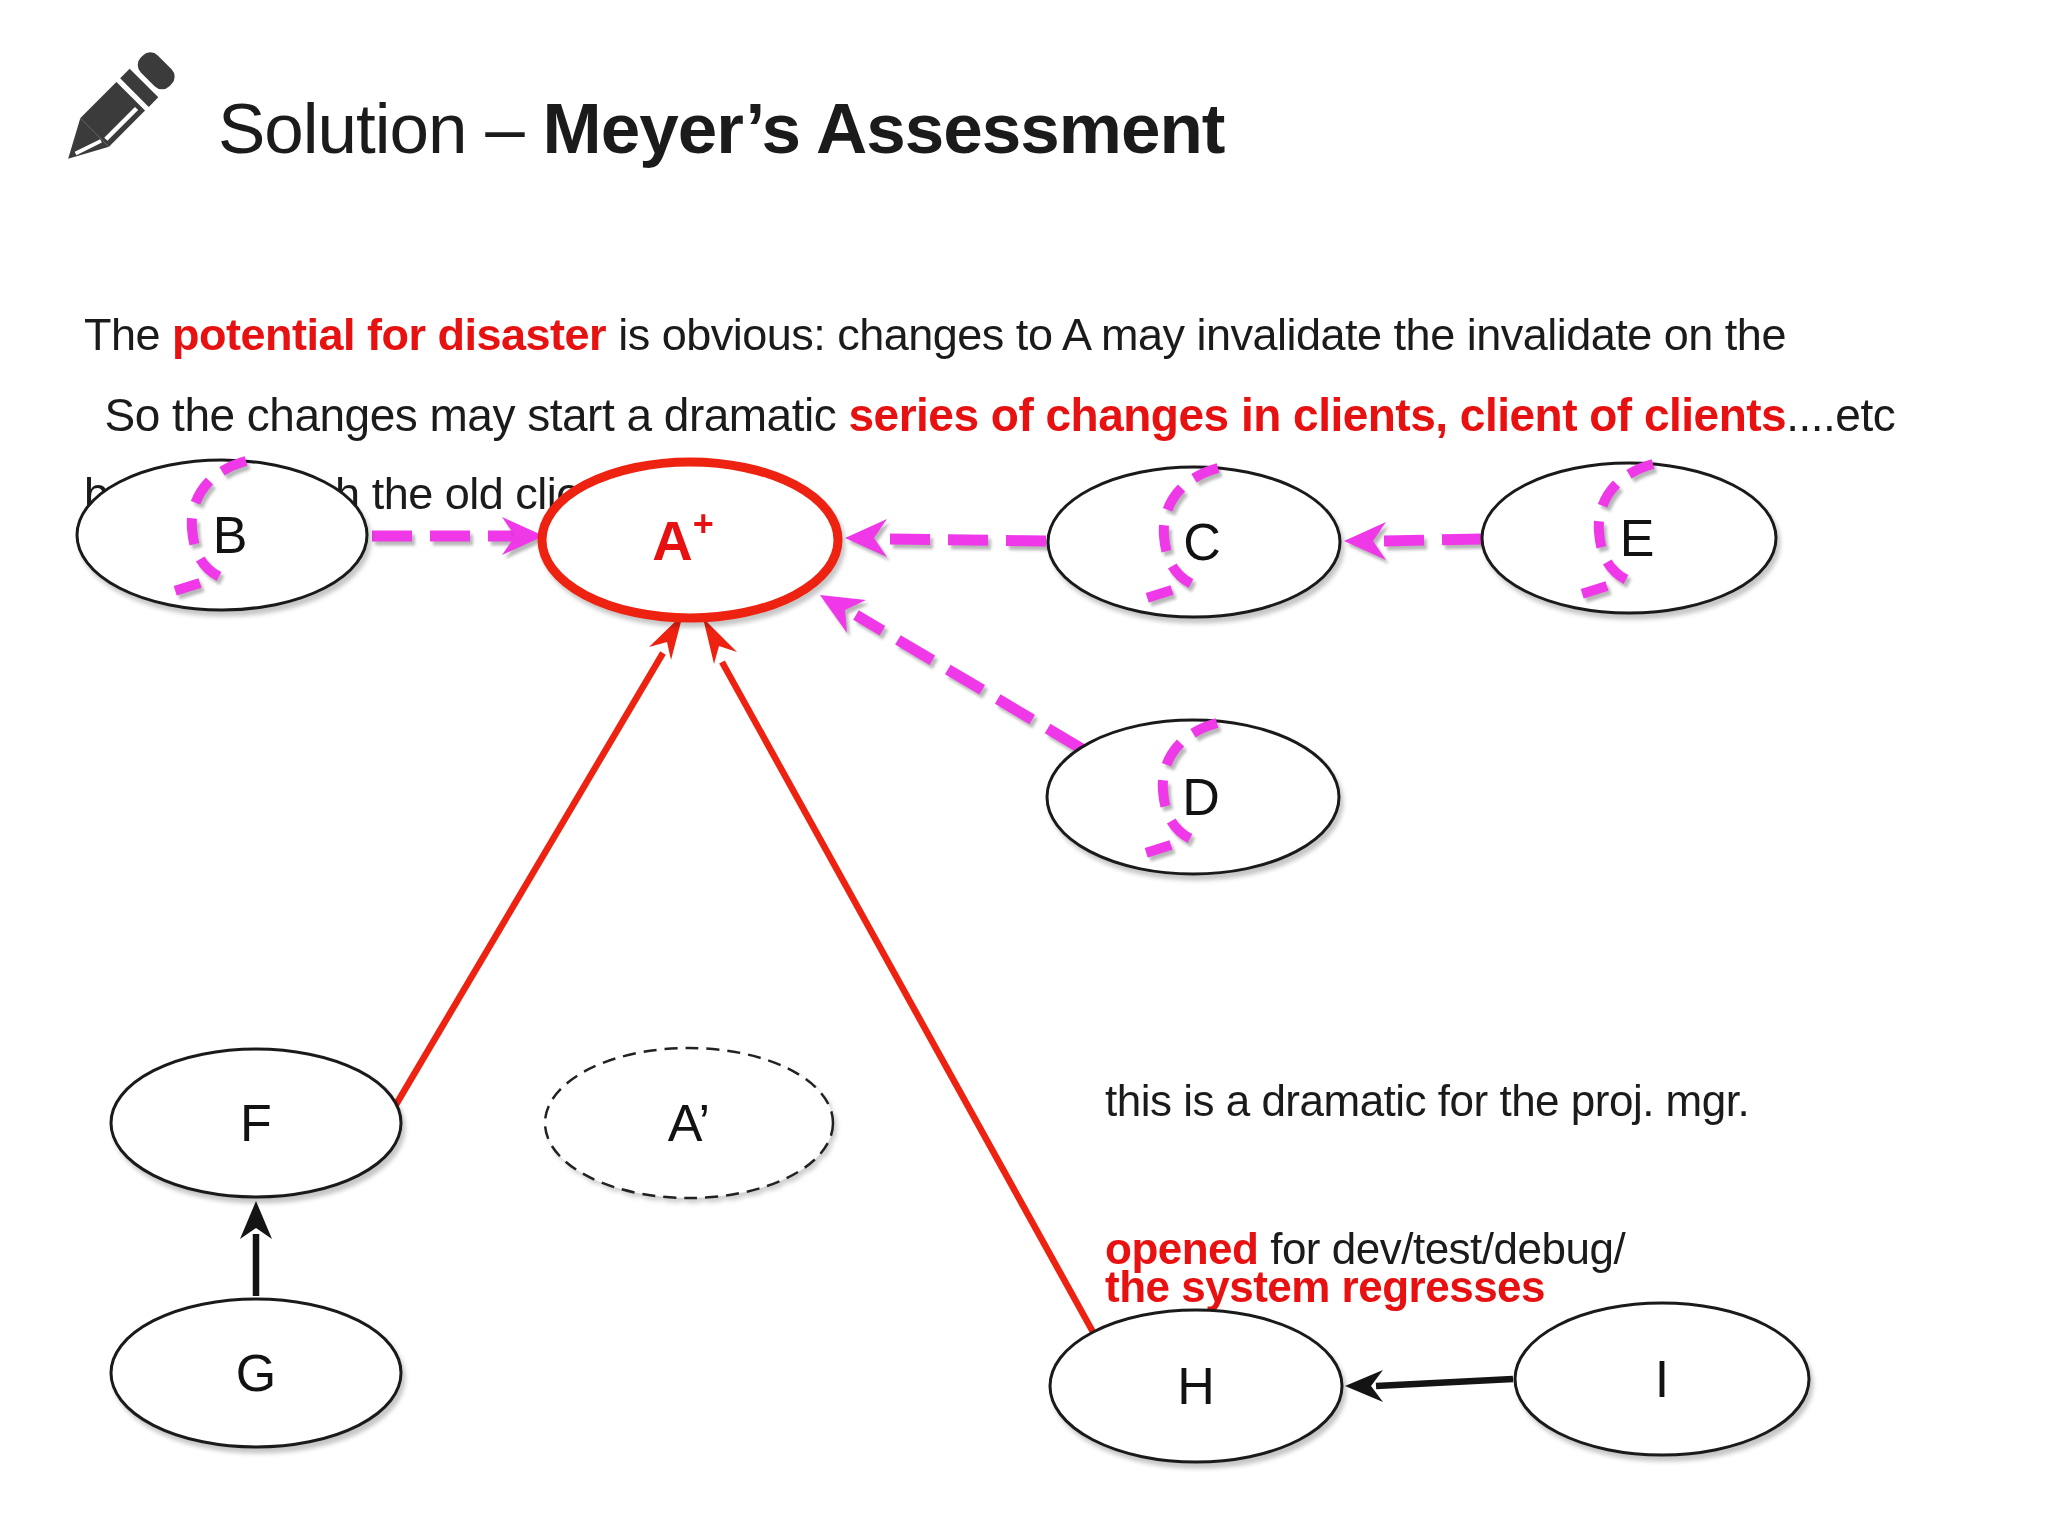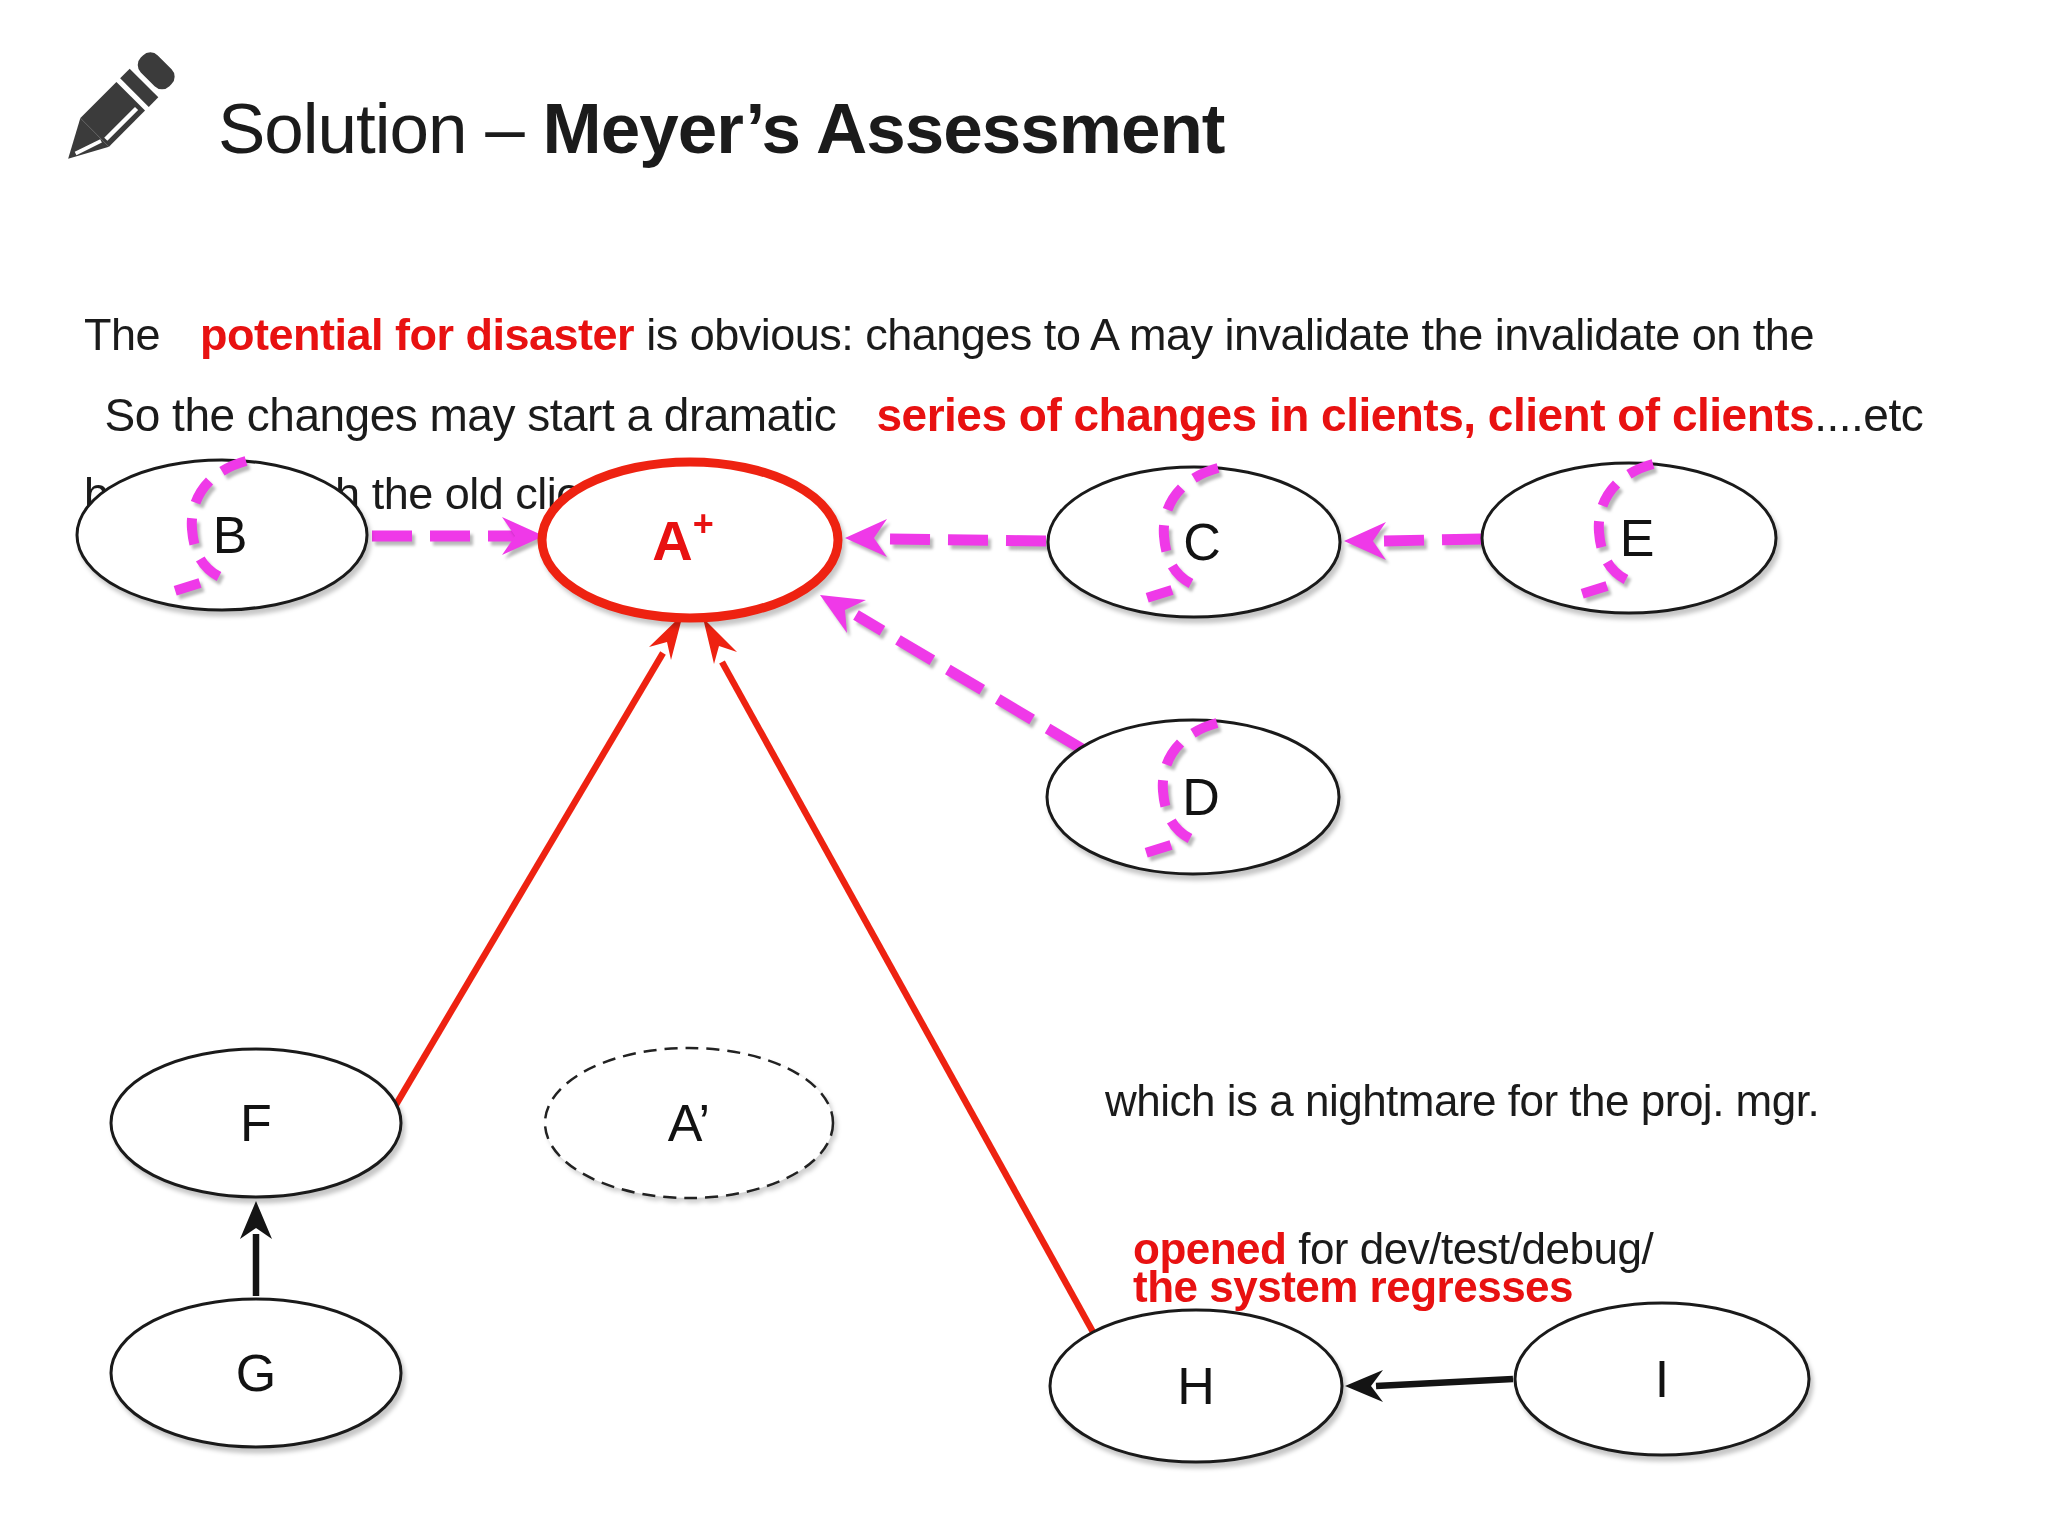--- a/index.html
+++ b/index.html
@@ -3,21 +3,21 @@
 <meta charset="utf-8">
 <style>
   html,body{margin:0;padding:0;background:#ffffff;}
   body{width:2048px;height:1536px;position:relative;overflow:hidden;
        font-family:"Liberation Sans",sans-serif;color:#1b1b1b;}
   .abs{position:absolute;white-space:pre-wrap;}
   .title{left:218px;top:88px;font-size:71px;letter-spacing:-1px;}
   .title .bold{font-weight:700;}
   .p1{left:84px;top:202px;font-size:45px;line-height:53px;letter-spacing:-0.5px;}
   .p2{left:80px;top:336px;font-size:46px;line-height:53px;letter-spacing:-0.5px;}
-  .em{color:#e81111;font-weight:700;margin-left:28px;}
+  .em{color:#e81111;font-weight:700;}
   .note{font-size:44px;line-height:62px;letter-spacing:-0.5px;}
   .note1{left:1105px;top:946px;}
   .note2{left:1105px;top:1096px;line-height:61px;}
   .pencil{position:absolute;left:40px;top:34px;}
   svg.diagram{position:absolute;left:0;top:0;}
   .node{fill:#ffffff;stroke:#1a1a1a;stroke-width:3;filter:drop-shadow(3px 5px 2px rgba(0,0,0,0.22));}
   .node.red-node{stroke:#ee2211;stroke-width:9;}
   .node.ghost{stroke:#222222;stroke-width:2.5;stroke-dasharray:13 8;filter:drop-shadow(3px 4px 2px rgba(0,0,0,0.18));}
   .mark{fill:none;stroke:#ef39e8;stroke-width:10;stroke-dasharray:26 16;filter:drop-shadow(3px 4px 1.5px rgba(0,0,0,0.28));}
   .ml{stroke:#ef39e8;stroke-width:11;stroke-dasharray:40 18;filter:drop-shadow(3px 4px 1.5px rgba(0,0,0,0.28));}
@@ -48,21 +48,21 @@
 <div class="abs p1">
   <div><span>The </span><span class="em">potential for disaster</span><span> is obvious: changes to A may invalidate the invalidate on the</span></div>
   <div><span>basis of which the old clients used A.</span></div>
 </div>
 
 <div class="abs p2">
   <span>So the changes may start a dramatic </span><span class="em">series of changes in clients, client of clients</span><span>....etc</span>
 </div>
 
 <div class="abs note note1">
-  <div><span>which is a nightmare for the proj. mgr.</span></div>
+  <div><span>this is a dramatic for the proj. mgr.</span></div>
   <div><span class="em">the system regresses</span></div>
 </div>
 
 <div class="abs note note2">
   <div><span class="em">opened</span><span> for dev/test/debug/</span></div>
   
 </div>
 
 <svg class="diagram" width="2048" height="1536" viewBox="0 0 2048 1536">
   <defs>

